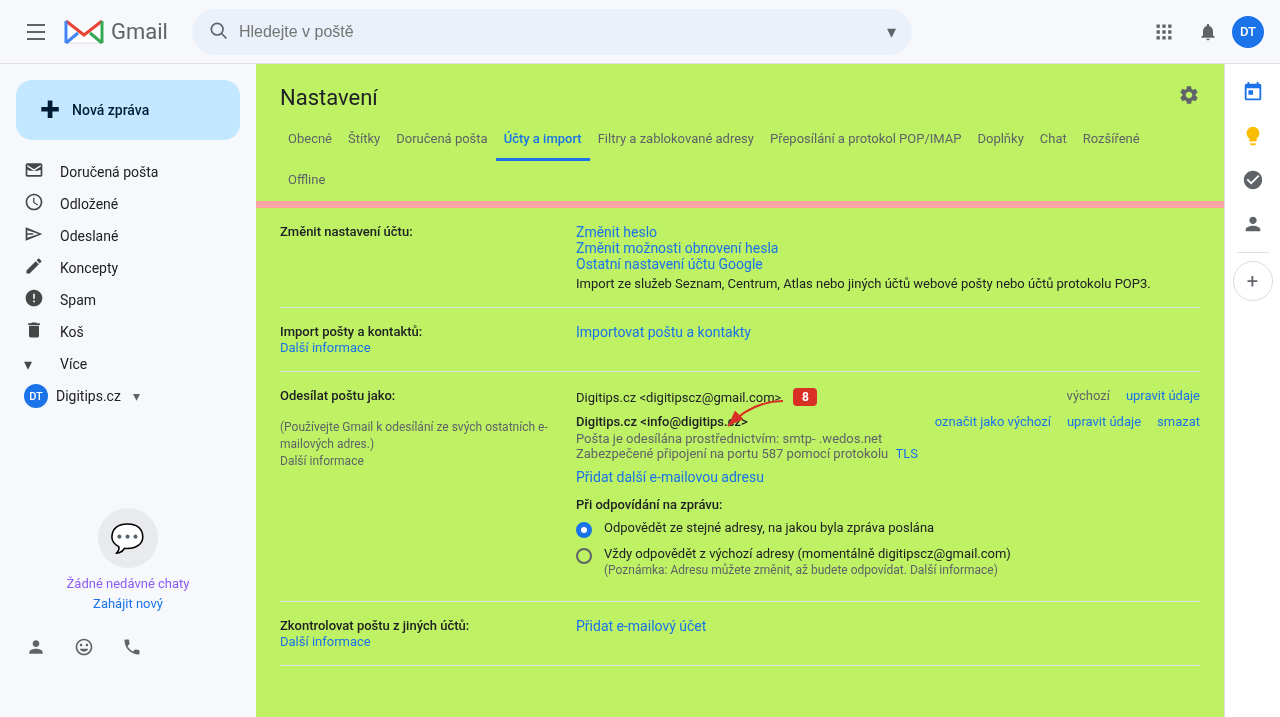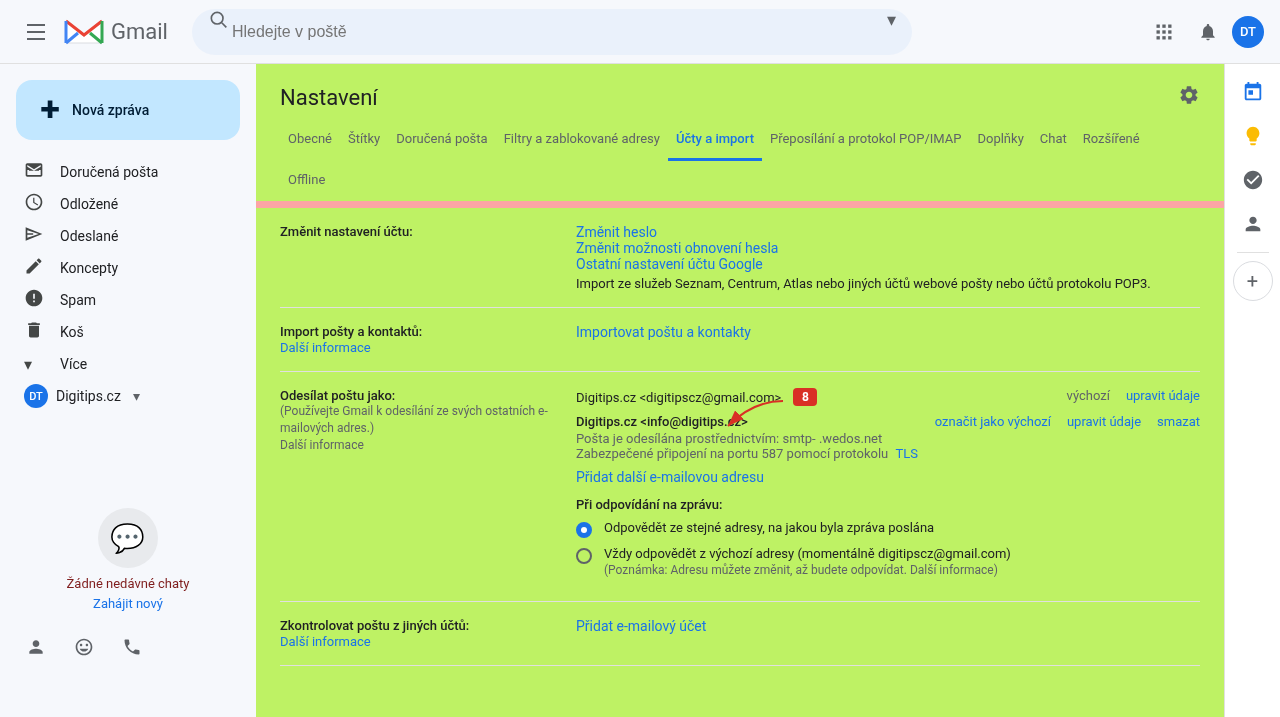--- a/index.html
+++ b/index.html
@@ -14,21 +14,21 @@
     .hamburger { width: 40px; height: 40px; display: flex; align-items: center; justify-content: center; cursor: pointer; border-radius: 50%; }
     .hamburger-lines { display: flex; flex-direction: column; gap: 5px; }
     .hamburger-lines span { display: block; width: 18px; height: 2px; background: #5f6368; }
     .gmail-logo { display: flex; align-items: center; gap: 7px; margin-right: 16px; }
     .gmail-logo-m { width: 40px; height: 30px; }
     .gmail-logo-text { font-size: 22px; color: #5f6368; font-weight: 400; }
     
     .search-bar {
       flex: 1; max-width: 720px; height: 46px;
       background: #eaf1fb; border-radius: 24px;
-      display: flex; padding: 0 16px; gap: 4px;
+      display: flex; align-items: center; padding: 0 16px; gap: 11px;
     }
     .search-icon-wrap { color: #5f6368; font-size: 18px; }
     .search-input { border: none; background: transparent; font-size: 16px; color: #202124; flex: 1; outline: none; }
     .search-dropdown { color: #5f6368; cursor: pointer; font-size: 18px; }
     
     .topbar-right { display: flex; align-items: center; gap: 4px; margin-left: auto; }
     .icon-btn { width: 40px; height: 40px; border-radius: 50%; display: flex; align-items: center; justify-content: center; cursor: pointer; color: #5f6368; font-size: 20px; }
     .avatar { width: 32px; height: 32px; border-radius: 50%; background: #1a73e8; color: white; display: flex; align-items: center; justify-content: center; font-size: 13px; font-weight: 500; cursor: pointer; }
     
     
@@ -60,21 +60,21 @@
     .sidebar-account {
       display: flex; align-items: center; gap: 8px;
       padding: 4px 16px 4px 24px; height: 32px; cursor: pointer;
       margin-right: 16px;
     }
     .account-avatar { width: 24px; height: 24px; border-radius: 50%; background: #1a73e8; color: white; font-size: 11px; font-weight: 500; display: flex; align-items: center; justify-content: center; }
     
     
     .chat-section { padding: 16px 16px 8px; text-align: center; margin-top: auto; }
     .chat-bubble { width: 60px; height: 60px; border-radius: 50%; background: #e8eaed; display: flex; align-items: center; justify-content: center; margin: 0 auto 8px; font-size: 28px; color: #9aa0a6; }
-    .chat-empty-text { font-size: 13px; color: #7f1d1d; margin-bottom: 4px; }
+    .chat-empty-text { font-size: 13px; color: #8b5cf6; margin-bottom: 4px; }
     .chat-start-link { color: #1a73e8; font-size: 13px; cursor: pointer; }
     
     .sidebar-bottom-icons {
       display: flex; gap: 8px; padding: 8px 16px;
       justify-content: flex-start;
     }
     .bottom-icon { width: 40px; height: 40px; border-radius: 50%; display: flex; align-items: center; justify-content: center; cursor: pointer; color: #5f6368; font-size: 18px; }
     
     
     .content-area { flex: 1; background: #bef264; overflow-y: auto; padding: 0; }
@@ -90,21 +90,21 @@
       white-space: nowrap; margin-bottom: -1px;
     }
     .tab.active { color: #1a73e8; border-bottom-color: #1a73e8; font-weight: 500; }
     
     .sub-tabs-row { display: flex; padding: 8px 24px 16px; }
     .sub-tab { padding: 8px 8px; font-size: 13px; color: #5f6368; cursor: pointer; }
     
     .settings-content { padding: 0 24px; }
     .settings-section { display: grid; grid-template-columns: 280px 1fr; border-bottom: 1px solid #e0e0e0; padding: 16px 0; gap: 16px; }
     .settings-label { font-size: 13px; color: #202124; font-weight: 500; }
-    .settings-sublabel { font-size: 12px; color: #5f6368; margin-top: 0; line-height: 1.4; }
+    .settings-sublabel { font-size: 12px; color: #5f6368; margin-top: 16px; line-height: 1.4; }
     .link { color: #1a73e8; cursor: pointer; text-decoration: none; }
     
     .email-row { display: flex; align-items: flex-start; gap: 16px; margin-bottom: 8px; }
     .email-info { flex: 1; }
     .email-actions { display: flex; gap: 16px; align-items: center; margin-left: auto; }
     .email-action { color: #1a73e8; font-size: 13px; cursor: pointer; }
     .email-badge { background: #d93025; color: white; font-size: 12px; font-weight: 700; border-radius: 4px; padding: 2px 8px; min-width: 24px; text-align: center; }
     
     .radio-group { margin-top: 8px; }
     .radio-option { display: flex; align-items: flex-start; gap: 12px; margin-bottom: 8px; }
@@ -285,22 +285,22 @@
         <svg width="22" height="22" viewBox="0 0 24 24" fill="#5f6368">
             <path d="M19.14 12.94c.04-.3.06-.61.06-.94 0-.32-.02-.64-.07-.94l2.03-1.58c.18-.14.23-.41.12-.61l-1.92-3.32c-.12-.22-.37-.29-.59-.22l-2.39.96c-.5-.38-1.03-.7-1.62-.94l-.36-2.54c-.04-.24-.24-.41-.48-.41h-3.84c-.24 0-.43.17-.47.41l-.36 2.54c-.59.24-1.13.57-1.62.94l-2.39-.96c-.22-.08-.47 0-.59.22L2.74 8.87c-.12.21-.08.47.12.61l2.03 1.58c-.05.3-.09.63-.09.94s.02.64.07.94l-2.03 1.58c-.18.14-.23.41-.12.61l1.92 3.32c.12.22.37.29.59.22l2.39-.96c.5.38 1.03.7 1.62.94l.36 2.54c.05.24.24.41.48.41h3.84c.24 0 .44-.17.47-.41l.36-2.54c.59-.24 1.13-.56 1.62-.94l2.39.96c.22.08.47 0 .59-.22l1.92-3.32c.12-.22.07-.47-.12-.61l-2.01-1.58zM12 15.6c-1.98 0-3.6-1.62-3.6-3.6s1.62-3.6 3.6-3.6 3.6 1.62 3.6 3.6-1.62 3.6-3.6 3.6z"></path>
           </svg>
       </div>
     </div>
 
     <div class="tabs-row">
       <div class="tab">Obecné</div>
       <div class="tab">Štítky</div>
       <div class="tab">Doručená pošta</div>
+      <div class="tab active">Účty a import</div>
       <div class="tab">Filtry a zablokované adresy</div>
-      <div class="tab active">Účty a import</div>
       <div class="tab">Přeposílání a protokol POP/IMAP</div>
       <div class="tab">Doplňky</div>
       <div class="tab">Chat</div>
       <div class="tab">Rozšířené</div>
       <div class="tab">Offline</div>
     </div>
 
 
     <div class="settings-content">
 

